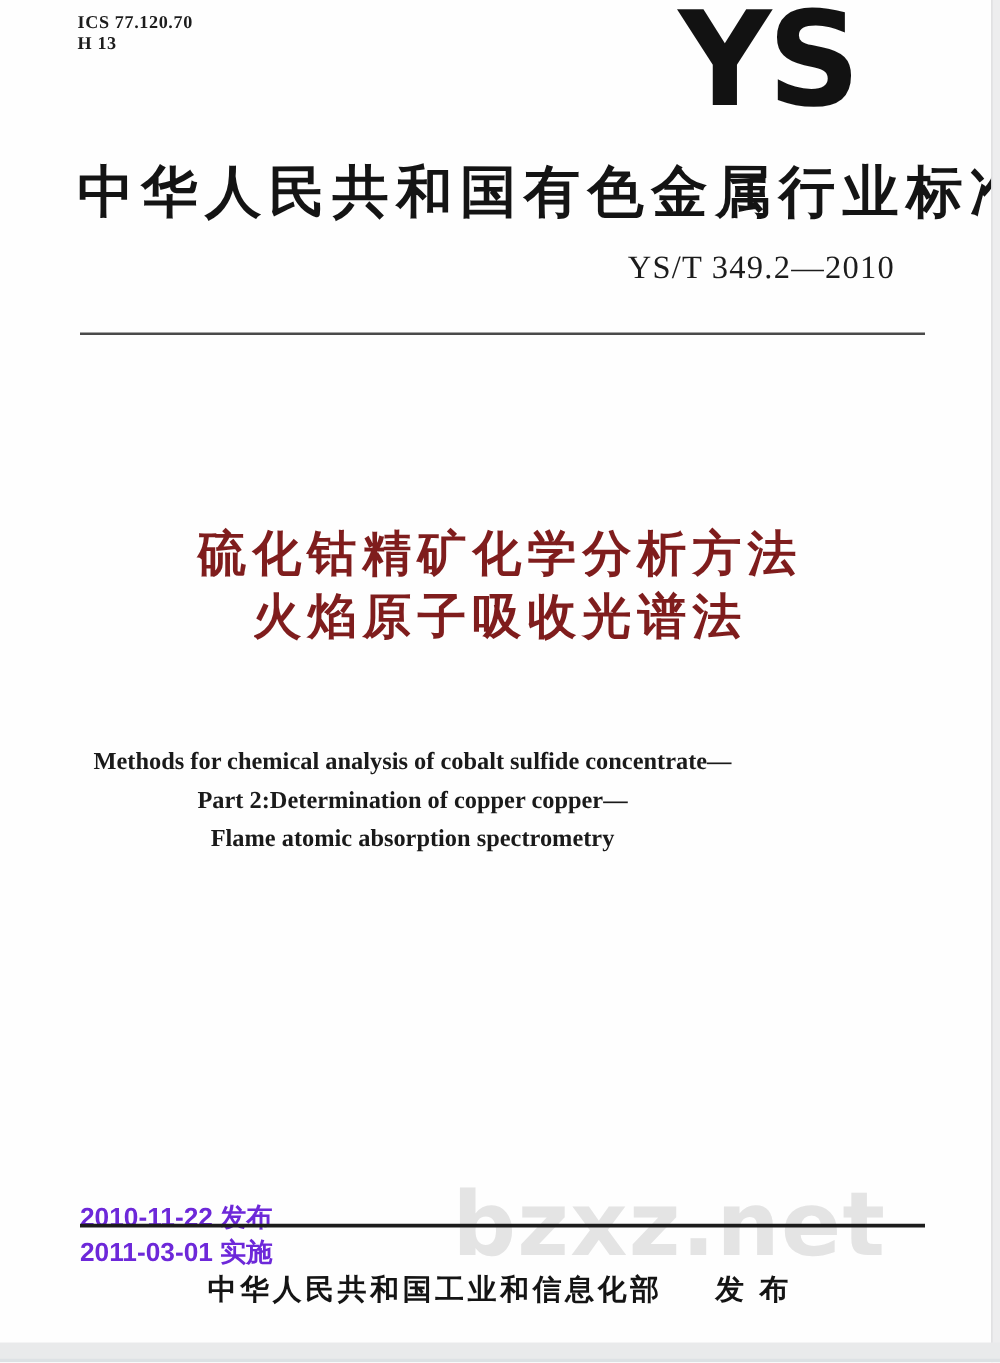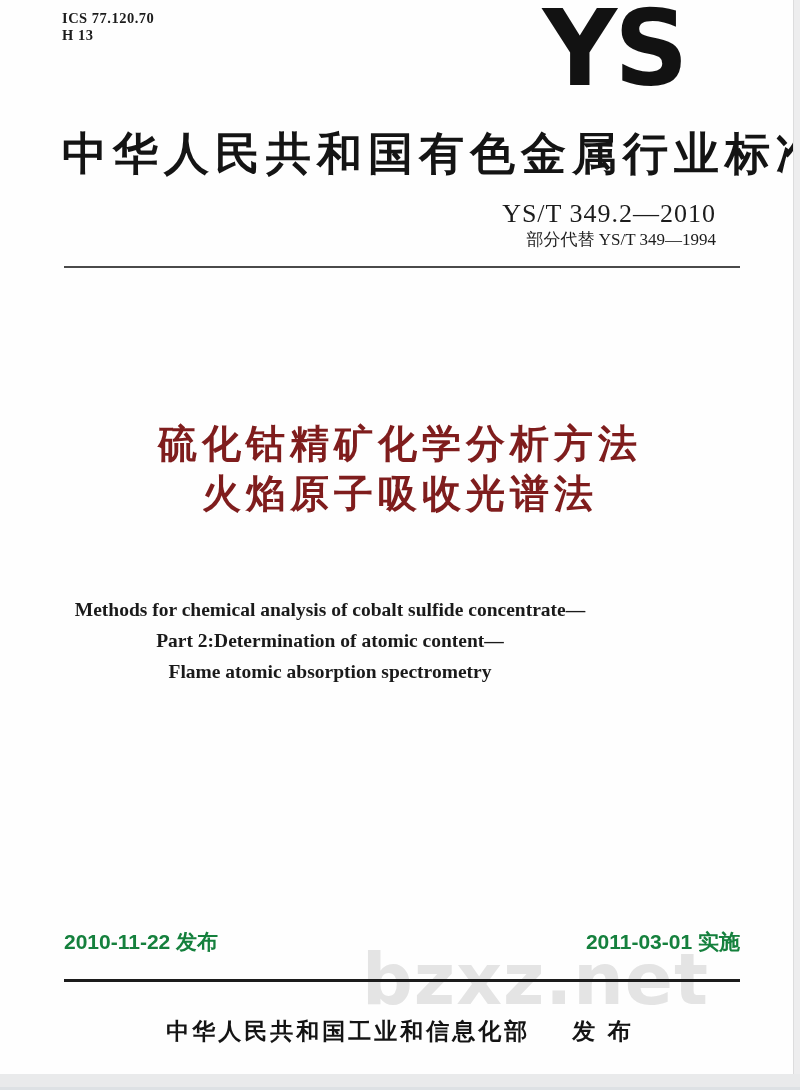--- a/index.html
+++ b/index.html
@@ -110,27 +110,28 @@
     width: 660px;
     text-align: center;
     font-family: "Liberation Serif", serif;
     font-weight: bold;
     font-size: 19.5px;
     line-height: 31px;
     color: #1a1a1a;
   }
 
   .dates-row {
-    position: absolute; left: 64px; top: 928px;
+    position: absolute; left: 64px; top: 960px;
     width: 676px;
     display: flex;
     justify-content: space-between;
     font-weight: bold;
     font-size: 21px;
-    color: #15803d;
+    color: #6d28d9;
+    flex-direction: column;
   }
 
   .rule-bottom {
     position: absolute; left: 64px; top: 979px;
     width: 676px; height: 3px;
     background: #1c1c1c;
   }
 
   .publisher-row {
     position: absolute; left: 0; top: 1016px;
@@ -157,33 +158,32 @@
       <div>ICS 77.120.70</div>
       <div>H 13</div>
     </div>
 
     <div class="ys-logo">YS</div>
 
     <div class="head-title">中华人民共和国有色金属行业标准</div>
 
     <div class="std-num-block">
       <div class="num">YS/T 349.2—2010</div>
-      <div class="replaces">部分代替 YS/T 349—1994</div>
     </div>
 
     <div class="rule-top"></div>
 
     <div class="title-cn">
       <div>硫化钴精矿化学分析方法</div>
       <div>火焰原子吸收光谱法</div>
     </div>
 
     <div class="title-en">
       <div>Methods for chemical analysis of cobalt sulfide concentrate—</div>
-      <div>Part 2:Determination of atomic content—</div>
+      <div>Part 2:Determination of copper copper—</div>
       <div>Flame atomic absorption spectrometry</div>
     </div>
 
     <div class="dates-row">
       <span>2010-11-22 发布</span>
       <span>2011-03-01 实施</span>
     </div>
 
     <div class="rule-bottom"></div>
 

